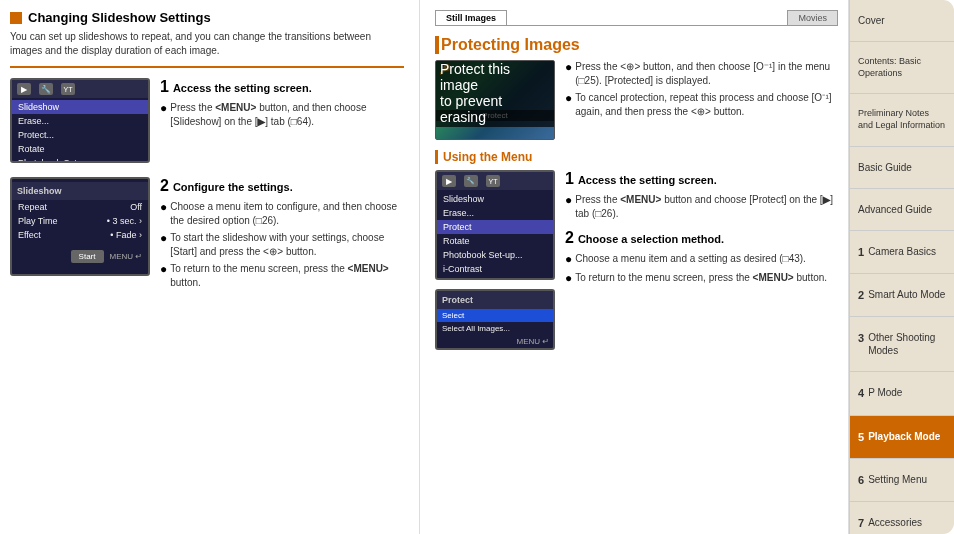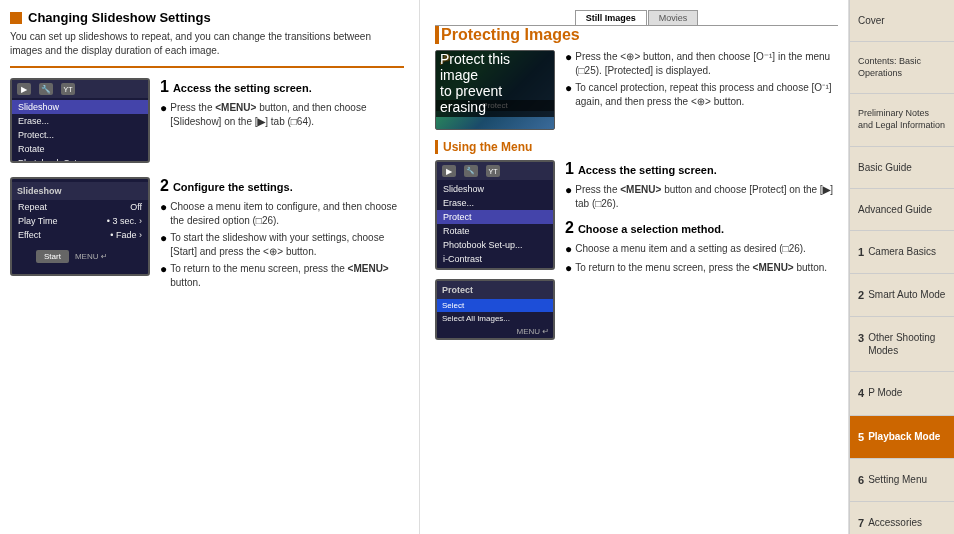--- a/index.html
+++ b/index.html
@@ -180,23 +180,23 @@
 
     
     .right-column {
       flex: 1;
       padding: 10px 10px 10px 15px;
       border-right: 1px solid #ddd;
     }
 
     .tab-bar {
       display: flex;
-      justify-content: center;
+      justify-content: space-between;
       gap: 1px;
-      margin-bottom: 0;
+      margin-bottom: 10px;
       border-bottom: 1px solid #999;
     }
 
     .tab {
       font-size: 9px;
       padding: 2px 10px;
       background: #ddd;
       color: #555;
       border: 1px solid #999;
       border-bottom: none;
@@ -363,21 +363,21 @@
 
     .protect-title-wrapper {
       border-left: 4px solid #cc6600;
       padding-left: 2px;
       margin-bottom: 6px;
     }
   </style>
 </head>
 <body>
 
-<div style="display:flex; width:954px; height:534px; overflow:hidden;">
+<div style="display:flex; width:954px; height:534px; overflow:hidden;border-radius:11px;">
 
   <div class="left-column">
 
     <div class="section-title">
       <span class="section-title-icon"></span>
       <span>Changing Slideshow Settings</span>
     </div>
     <div class="section-description">You can set up slideshows to repeat, and you can change the transitions between images and the display duration of each image.</div>
     <div class="orange-divider"></div>
 
@@ -424,21 +424,21 @@
             <span>Off</span>
           </div>
           <div class="slideshow-row">
             <span>Play Time</span>
             <span>• 3 sec. ›</span>
           </div>
           <div class="slideshow-row">
             <span>Effect</span>
             <span>• Fade ›</span>
           </div>
-          <div style="padding:4px 18px; display:flex; justify-content:flex-start; align-items:center;">
+          <div style="padding:4px 6px; display:flex; justify-content:flex-end; align-items:center;">
             <div class="start-btn">Start</div>
             <span style="font-size:8px; color:#aaa;">MENU ↵</span>
           </div>
         </div>
       </div>
       <div class="step-right">
         <div style="display:flex; align-items:baseline; margin-bottom:3px;">
           <span class="step-number">2</span>
           <span class="step-title">Configure the settings.</span>
         </div>
@@ -533,21 +533,21 @@
           <span class="bullet-dot">●</span>
           <span>Press the <span class="bold">&lt;MENU&gt;</span> button and choose [Protect] on the [<span class="bold">▶</span>] tab (□26).</span>
         </div>
 
         <div style="display:flex; align-items:baseline; margin-bottom:3px;">
           <span class="step-number">2</span>
           <span class="step-title">Choose a selection method.</span>
         </div>
         <div class="bullet-item">
           <span class="bullet-dot">●</span>
-          <span>Choose a menu item and a setting as desired (□26).</span>
+          <span>Choose a menu item and a setting as desired (□43).</span>
         </div>
         <div class="bullet-item">
           <span class="bullet-dot">●</span>
           <span>To return to the menu screen, press the <span class="bold">&lt;MENU&gt;</span> button.</span>
         </div>
       </div>
     </div>
   </div>
 
   <div class="sidebar">

